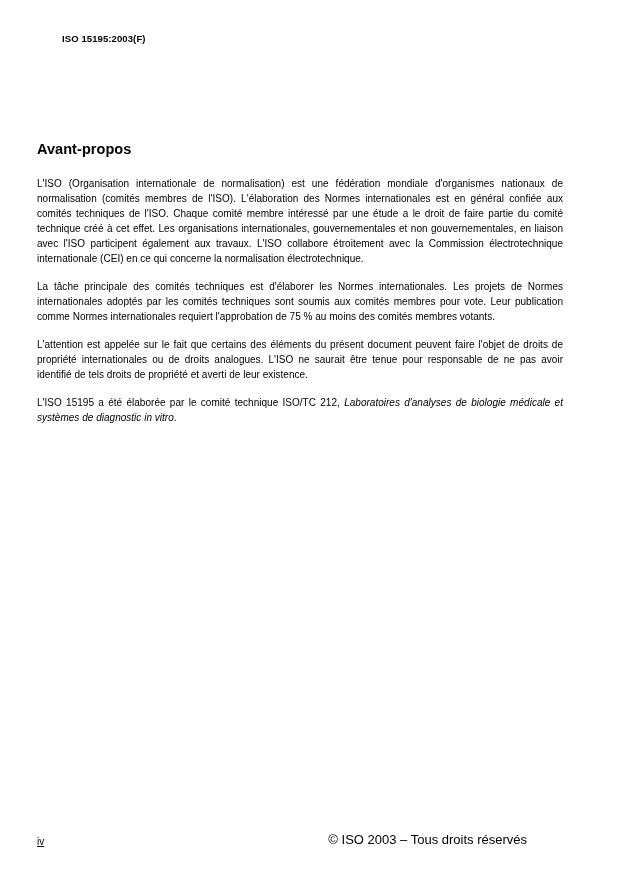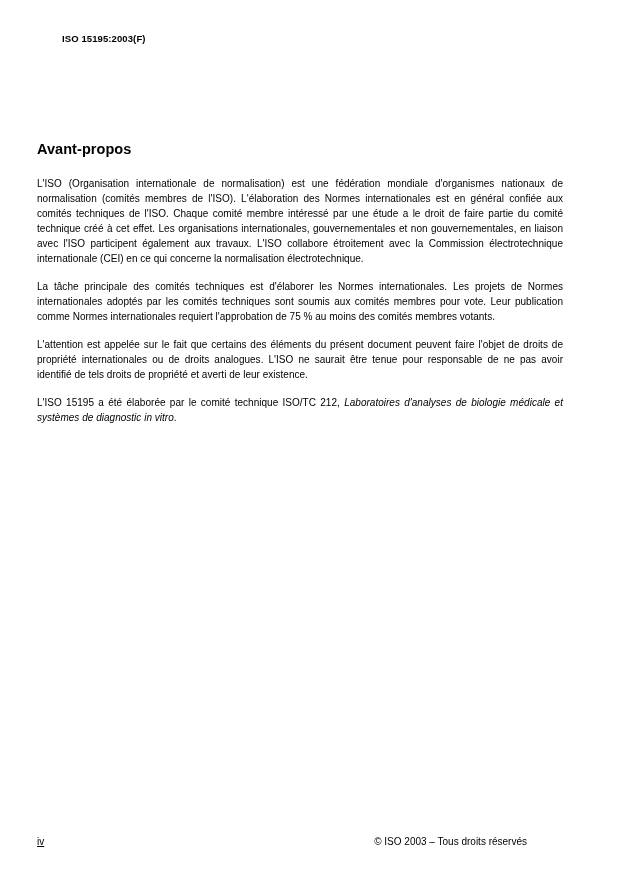--- a/index.html
+++ b/index.html
@@ -59,21 +59,21 @@
     position: absolute;
     left: 37px;
     bottom: 30px;
     font-size: 10px;
     text-decoration: underline;
   }
   .footer-right {
     position: absolute;
     right: 56px;
     bottom: 30px;
-    font-size: 10px;
+    font-size: 13px;
     text-align: center;
   }
 </style>
 </head>
 <body>
 
 <div class="page">
 
   <div class="header">ISO 15195:2003(F)</div>
 

